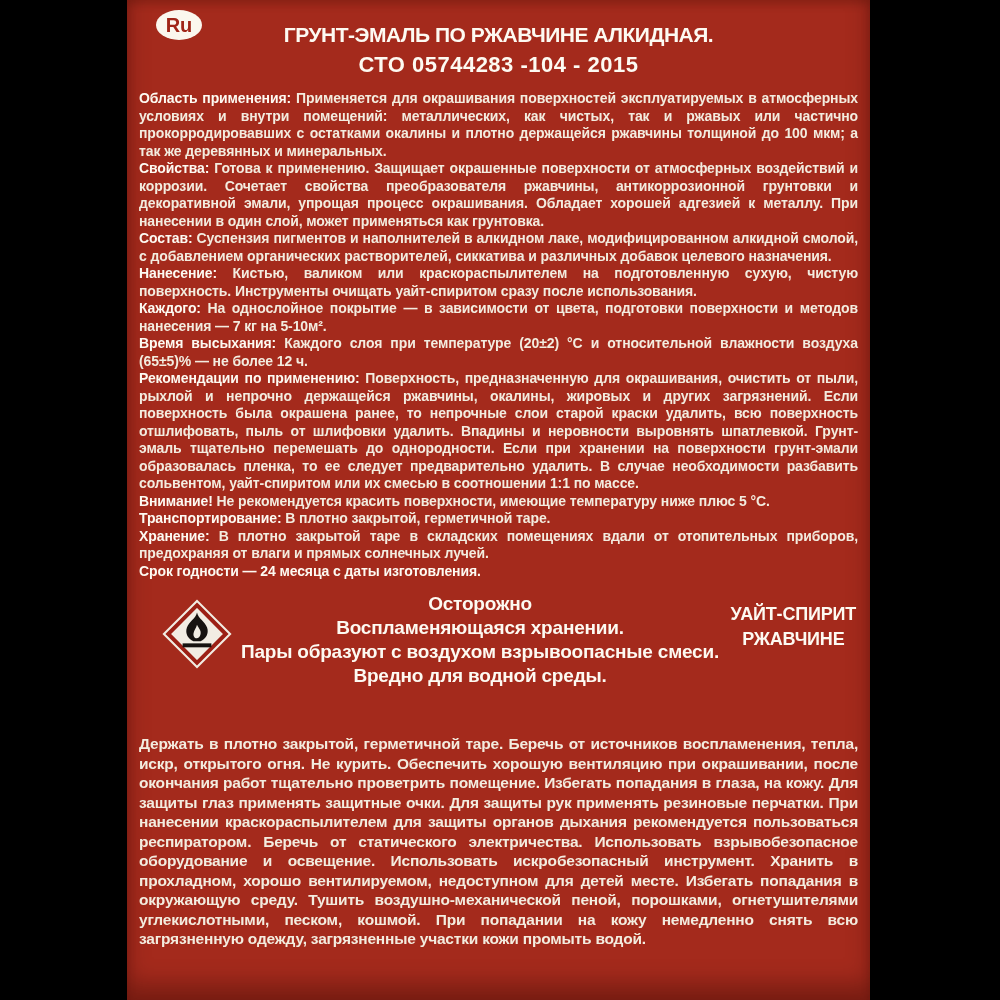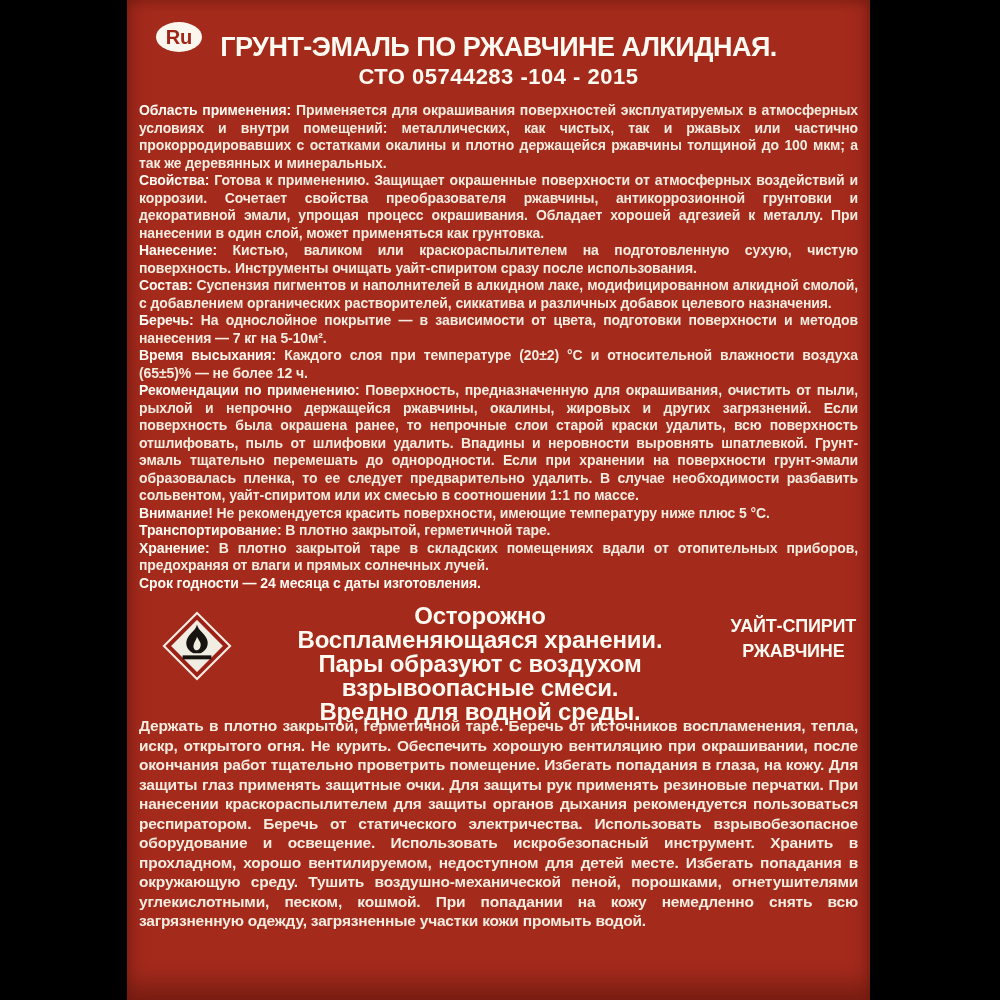--- a/index.html
+++ b/index.html
@@ -8,80 +8,80 @@
     --ink:#f3ecdf;
     --bright:#fdfaf2;
   }
   *{margin:0;padding:0;box-sizing:border-box;}
   html,body{width:1000px;height:1000px;background:var(--bg);overflow:hidden;}
   body{font-family:"Liberation Sans","DejaVu Sans",sans-serif;}
   .canvas{position:relative;width:1000px;height:1000px;background:var(--bg);}
   .label{
     position:absolute;left:127px;top:0;width:743px;height:1000px;
     background:var(--red);color:var(--ink);
-    padding:16px 12px;overflow:hidden;
+    padding:4px 12px;overflow:hidden;
     box-shadow:inset 0 -16px 22px rgba(40,5,2,.35), inset 0 4px 8px rgba(60,10,5,.25);
   }
   .header{position:relative;text-align:center;padding-top:16px;}
   .ru-badge{
     position:absolute;left:17px;top:6px;width:46px;height:30px;
     background:#fbf7ee;border-radius:50%;
     display:flex;align-items:center;justify-content:center;
     color:#a02517;font-weight:bold;font-size:20px;letter-spacing:0;
   }
   .title{
-    color:var(--bright);font-weight:bold;font-size:27px;line-height:30px;
+    color:var(--bright);font-weight:bold;font-size:21px;line-height:30px;
     letter-spacing:-0.5px;
   }
   .subtitle{
     color:var(--bright);font-weight:bold;font-size:22px;line-height:26px;
     letter-spacing:0.5px;margin-top:2px;
   }
   .content{margin-top:12px;}
   .content p{
     font-size:14px;line-height:17.5px;font-weight:bold;
     text-align:justify;color:var(--ink);letter-spacing:-0.1px;
   }
   .content p .lbl{color:var(--bright);}
   .warning{position:relative;height:108px;margin-top:12px;}
   .flam-icon{position:absolute;left:22px;top:6px;width:72px;height:72px;}
   .warn-lines{
     position:absolute;left:90px;right:127px;top:0;
     text-align:center;font-weight:bold;color:var(--bright);
-    font-size:24px;line-height:24px;letter-spacing:-0.2px;
+    font-size:19px;line-height:24px;letter-spacing:-0.2px;
   }
   .solvents{
     position:absolute;right:2px;top:10px;text-align:center;
     font-weight:bold;color:var(--bright);font-size:18px;line-height:25px;
     letter-spacing:-0.2px;
   }
   .safety{
-    margin-top:4px;
+    margin-top:34px;
     font-size:15.5px;line-height:19.5px;font-weight:bold;
     text-align:justify;color:var(--ink);letter-spacing:-0.2px;
   }
 </style>
 </head>
 <body>
 
 <div class="canvas">
   <div class="label">
 
     <div class="header">
       <div class="ru-badge">Ru</div>
       <div class="title">ГРУНТ-ЭМАЛЬ ПО РЖАВЧИНЕ АЛКИДНАЯ.</div>
       <div class="subtitle">СТО 05744283 -104 - 2015</div>
     </div>
 
     <div class="content" id="sections">
         <p><span class="lbl">Область применения:</span> <span>Применяется для окрашивания поверхностей эксплуатируемых в атмосферных условиях и внутри помещений: металлических, как чистых, так и ржавых или частично прокорродировавших с остатками окалины и плотно держащейся ржавчины толщиной до 100 мкм; а так же деревянных и минеральных.</span></p>
         <p><span class="lbl">Свойства:</span> <span>Готова к применению. Защищает окрашенные поверхности от атмосферных воздействий и коррозии. Сочетает свойства преобразователя ржавчины, антикоррозионной грунтовки и декоративной эмали, упрощая процесс окрашивания. Обладает хорошей адгезией к металлу. При нанесении в один слой, может применяться как грунтовка.</span></p>
+        <p><span class="lbl">Состав:</span> <span>Суспензия пигментов и наполнителей в алкидном лаке, модифицированном алкидной смолой, с добавлением органических растворителей, сиккатива и различных добавок целевого назначения.</span></p>
         <p><span class="lbl">Нанесение:</span> <span>Кистью, валиком или краскораспылителем на подготовленную сухую, чистую поверхность. Инструменты очищать уайт-спиритом сразу после использования.</span></p>
-        <p><span class="lbl">Состав:</span> <span>Суспензия пигментов и наполнителей в алкидном лаке, модифицированном алкидной смолой, с добавлением органических растворителей, сиккатива и различных добавок целевого назначения.</span></p>
-        <p><span class="lbl">Беречь:</span> <span>На однослойное покрытие — в зависимости от цвета, подготовки поверхности и методов нанесения — 7 кг на 5-10м².</span></p>
+        <p><span class="lbl">Каждого:</span> <span>На однослойное покрытие — в зависимости от цвета, подготовки поверхности и методов нанесения — 7 кг на 5-10м².</span></p>
         <p><span class="lbl">Время высыхания:</span> <span>Каждого слоя при температуре (20±2) °С и относительной влажности воздуха (65±5)% — не более 12 ч.</span></p>
         <p><span class="lbl">Рекомендации по применению:</span> <span>Поверхность, предназначенную для окрашивания, очистить от пыли, рыхлой и непрочно держащейся ржавчины, окалины, жировых и других загрязнений. Если поверхность была окрашена ранее, то непрочные слои старой краски удалить, всю поверхность отшлифовать, пыль от шлифовки удалить. Впадины и неровности выровнять шпатлевкой. Грунт-эмаль тщательно перемешать до однородности. Если при хранении на поверхности грунт-эмали образовалась пленка, то ее следует предварительно удалить. В случае необходимости разбавить сольвентом, уайт-спиритом или их смесью в соотношении 1:1 по массе.</span></p>
         <p><span class="lbl">Внимание!</span> <span>Не рекомендуется красить поверхности, имеющие температуру ниже плюс 5 °С.</span></p>
         <p><span class="lbl">Транспортирование:</span> <span>В плотно закрытой, герметичной таре.</span></p>
         <p><span class="lbl">Хранение:</span> <span>В плотно закрытой таре в складских помещениях вдали от отопительных приборов, предохраняя от влаги и прямых солнечных лучей.</span></p>
         <p><span class="lbl">Срок годности — 24 месяца с даты изготовления.</span></p>
       </div>
 
     <div class="warning">
       <svg class="flam-icon" viewBox="0 0 100 100" aria-hidden="true">

